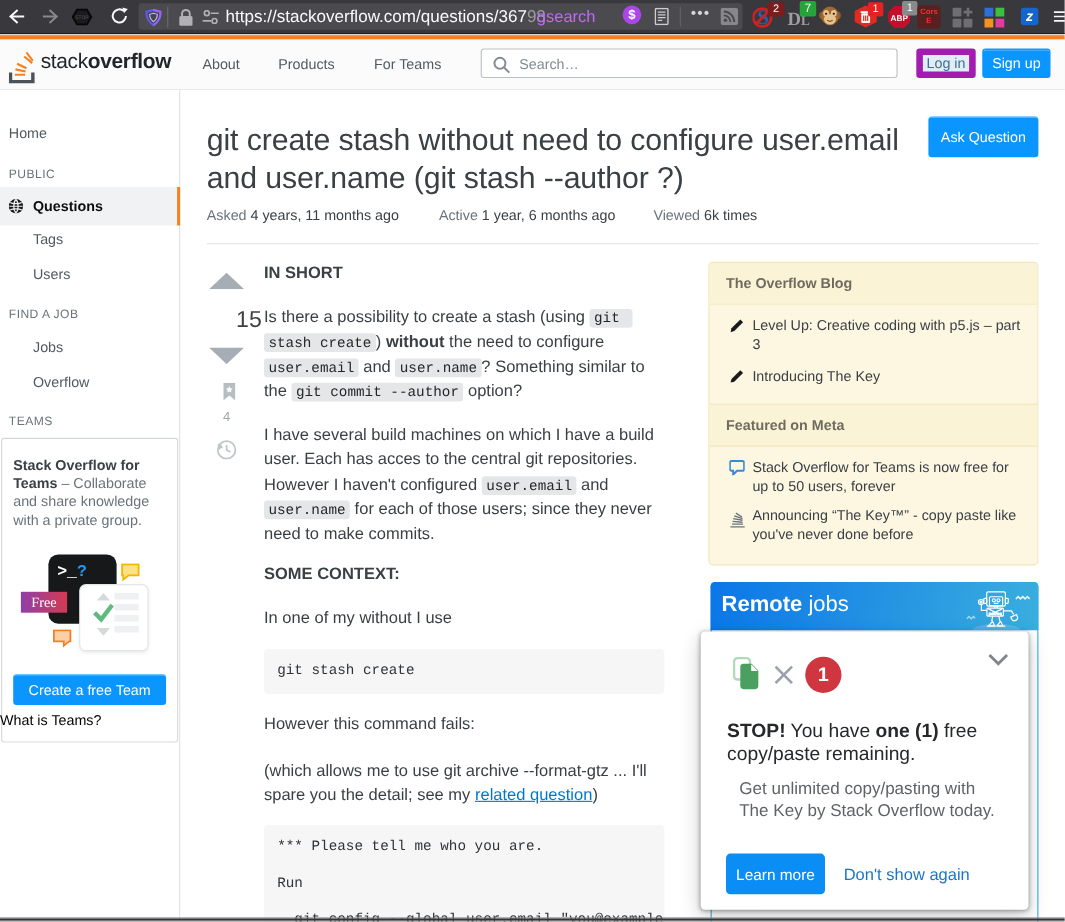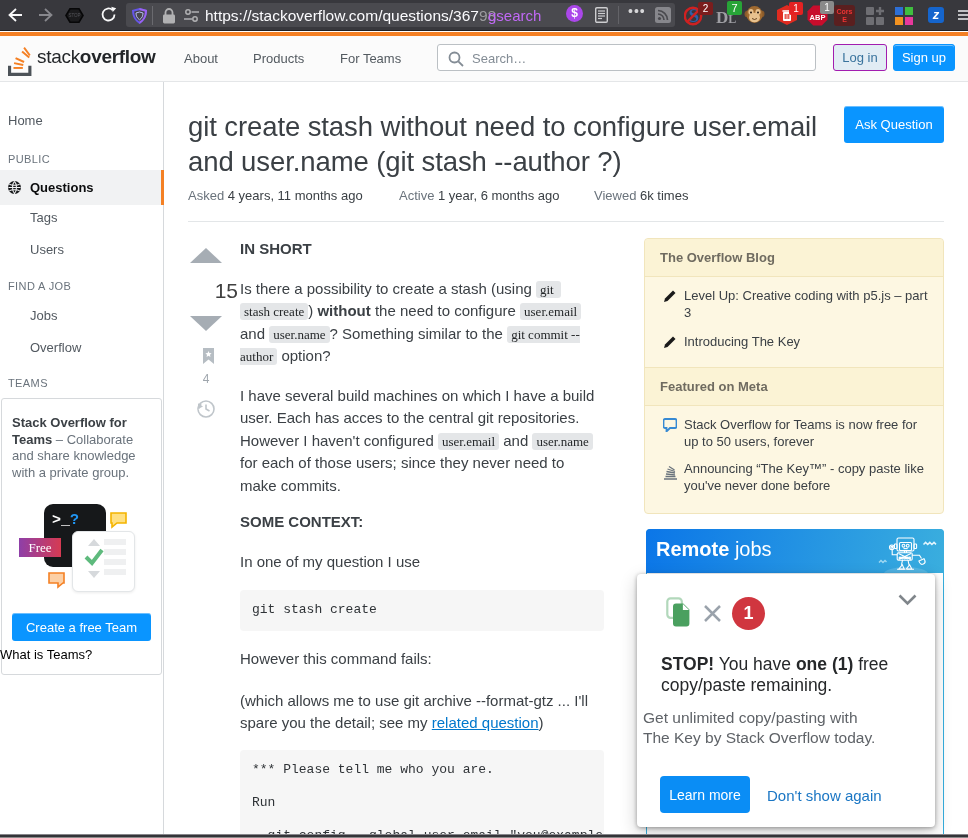--- a/index.html
+++ b/index.html
@@ -1,19 +1,19 @@
 <!DOCTYPE html>
 <html><head>
 <meta charset="utf-8">
 <style>
 * { margin:0; padding:0; box-sizing:border-box; }
 html,body { width:968px; height:838px; overflow:hidden; }
 body { font-family:"Liberation Sans", sans-serif; background:#fff; position:relative; }
 .abs { position:absolute; }
-code.ic { font-family:Liberation Serif, serif; font-size:13px; line-height:14px; background:#e4e6e8; padding:1px 4px; border-radius:3px; color:#242729; }
+code.ic { font-family:Liberation Mono, monospace; font-size:13px; line-height:14px; background:#e4e6e8; padding:1px 4px; border-radius:3px; color:#242729; }
 
 #chrome { position:absolute; left:0; top:0; width:968px; height:31px; background:#38383d; border-bottom:1px solid #1f1f22; }
 #urlbar { position:absolute; left:126px; top:3px; width:549px; height:24px; background:#4a4a4f; border-radius:3px; }
 #orange { position:absolute; left:0; top:32px; width:968px; height:4px; background:#f48024; }
 
 #topbar { position:absolute; left:0; top:36px; width:968px; height:46px; background:#fbfbfb; border-bottom:1px solid #e4e6e8; box-shadow:0 1px 2px rgba(0,0,0,0.05); }
 .navlink { position:absolute; top:0; height:46px; line-height:46px; font-size:13px; color:#535a60; }
 
 #sidebar { position:absolute; left:0; top:82px; width:164px; height:753px; background:#fff; border-right:1px solid #d6d9dc; }
 .snav { font-size:13px; color:#525960; }
@@ -165,21 +165,21 @@
   <div class="navlink" style="left:184px">About</div>
   <div class="navlink" style="left:253px">Products</div>
   <div class="navlink" style="left:340px">For Teams</div>
 
   <div class="abs" style="left:437px;top:8px;width:379px;height:27px;background:#fff;border:1px solid #bbc0c4;border-radius:3px"></div>
   <svg class="abs" style="left:448px;top:15px" width="16" height="16" viewBox="0 0 16 16">
       <circle cx="6.5" cy="6.5" r="5" stroke="#838c95" stroke-width="1.8" fill="none"></circle>
       <line x1="10.3" y1="10.3" x2="15" y2="15" stroke="#838c95" stroke-width="1.8"></line>
     </svg>
   <div class="abs" style="left:472px;top:15px;font-size:13px;color:#838c95">Search…</div>
-  <div class="abs" style="left:833px;top:8px;width:54px;height:27px;background:#e1ecf4;border:1px solid #a21caf;border-radius:3px;color:#39739d;font-size:13px;display:flex;align-items:center;justify-content:center">Log in</div>
+  <div class="abs" style="left:833px;top:8px;width:54px;height:27px;background:#e1ecf4;border:6px solid #a21caf;border-radius:3px;color:#39739d;font-size:13px;display:flex;align-items:center;justify-content:center">Log in</div>
   <div class="abs btn-blue" style="left:893px;top:8px;width:62px;height:27px;border:1px solid #0a95ff">Sign up</div>
 </div>
 
 <div id="sidebar">
   <div class="abs snav" style="left:8px;top:31px">Home</div>
   <div class="abs sheader" style="left:8px;top:71px">PUBLIC</div>
   <div class="abs" style="left:0;top:88px;width:164px;height:35px;background:#f1f2f3;border-right:3px solid #f48024"></div>
   <svg class="abs" style="left:8px;top:99px" width="13" height="13" viewBox="0 0 16 16">
       <circle cx="8" cy="8" r="8" fill="#17191b"></circle>
       <g stroke="#f1f2f3" stroke-width="1.3" fill="none">
@@ -249,21 +249,21 @@
       <polygon points="0,5 2,10 5,6" fill="#fff"></polygon>
       <path d="M2.2 8.5 A8 8 0 0 1 4 4" stroke="#bfc5ca" stroke-width="1.6" fill="none"></path>
       <polygon points="1,3.2 1,9 6,6.5" fill="#bfc5ca"></polygon>
     </svg>
 
   <div class="abs body-txt" style="left:76px;top:155.5px;width:364px">
     <p style="margin:0 0 17.5px"><b>IN SHORT</b></p>
     <p style="margin:0 0 17px">Is there a possibility to create a stash (using <code class="ic">git&nbsp;</code><br><code class="ic">stash create</code>) <b>without</b> the need to configure <code class="ic">user.email</code> and <code class="ic">user.name</code>? Something similar to the <code class="ic">git commit --author</code> option?</p>
     <p style="margin:0 0 14px">I have several build machines on which I have a build user. Each has acces to the central git repositories. However I haven't configured <code class="ic">user.email</code> and <code class="ic">user.name</code> for each of those users; since they never need to make commits.</p>
     <p style="margin:0 0 17px"><b>SOME CONTEXT:</b></p>
-    <p style="margin:0 0 17px">In one of my question I use</p>
+    <p style="margin:0 0 17px">In one of my without I use</p>
     <pre class="cb" style="margin:0 0 17px;width:364px">git stash create</pre>
     <p style="margin:0 0 19.5px">However this command fails:</p>
     <p style="margin:0 0 15px">(which allows me to use git archive --format-gtz ... I'll spare you the detail; see my <a style="color:#0077cc" href="#">related question</a>)</p>
     <pre class="cb" style="margin:0;width:364px;height:120px">*** Please tell me who you are.
 
 Run
 
   git config --global user.email "you@example</pre>
   </div>
 </div>
@@ -338,19 +338,19 @@
   <path d="M16.9 6.9 L23 13 H16.9 Z" fill="#fff"></path>
 </svg>
 <svg class="abs" style="left:704px;top:605px" width="17" height="17" viewBox="0 0 17 17">
     <path d="M1 1 L16 16 M16 1 L1 16" stroke="#9aa2ab" stroke-width="2.5"></path>
   </svg>
 <div class="abs" style="left:732px;top:597px;width:33px;height:33px;border-radius:50%;background:#d0363f;color:#fff;font-size:18px;font-weight:bold;text-align:center;line-height:33px">1</div>
 <svg class="abs" style="left:898px;top:594px" width="19" height="12" viewBox="0 0 19 12">
     <path d="M1.5 1.5 L9.5 9.5 L17.5 1.5" stroke="#80868b" stroke-width="2.6" fill="none"></path>
   </svg>
 <div class="abs" style="left:661px;top:653.5px;width:250px;font-size:17.5px;line-height:21.5px;color:#26282a"><b>STOP!</b> You have <b>one (1)</b> free copy/paste remaining.</div>
-<div class="abs" style="left:643px;top:708px;width:250px;font-size:15.5px;line-height:19.5px;color:#5f6368">Get unlimited copy/pasting with<br>The Key by Stack Overflow today.</div>
+<div class="abs" style="left:672px;top:708px;width:250px;font-size:15.5px;line-height:19.5px;color:#5f6368">Get unlimited copy/pasting with<br>The Key by Stack Overflow today.</div>
 <div class="abs" style="left:660px;top:776px;width:90px;height:37px;background:#0a8df5;border-radius:4px;color:#fff;font-size:14px;display:flex;align-items:center;justify-content:center">Learn more</div>
 <div class="abs" style="left:767px;top:787px;font-size:15px;color:#1a76c4">Don't show again</div>
 
 <div class="abs" style="left:0;top:834px;width:968px;height:1px;background:#86868a"></div>
 <div class="abs" style="left:0;top:835px;width:968px;height:2px;background:#343438"></div>
 <div class="abs" style="left:0;top:837px;width:968px;height:1px;background:#8a8a8a"></div>
 
 </body></html>

